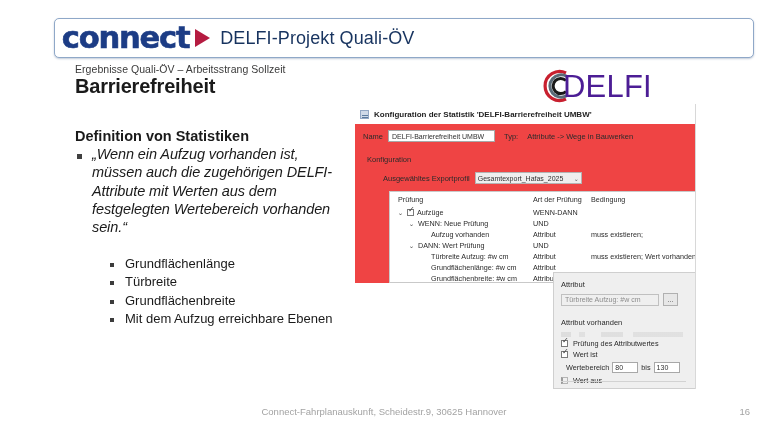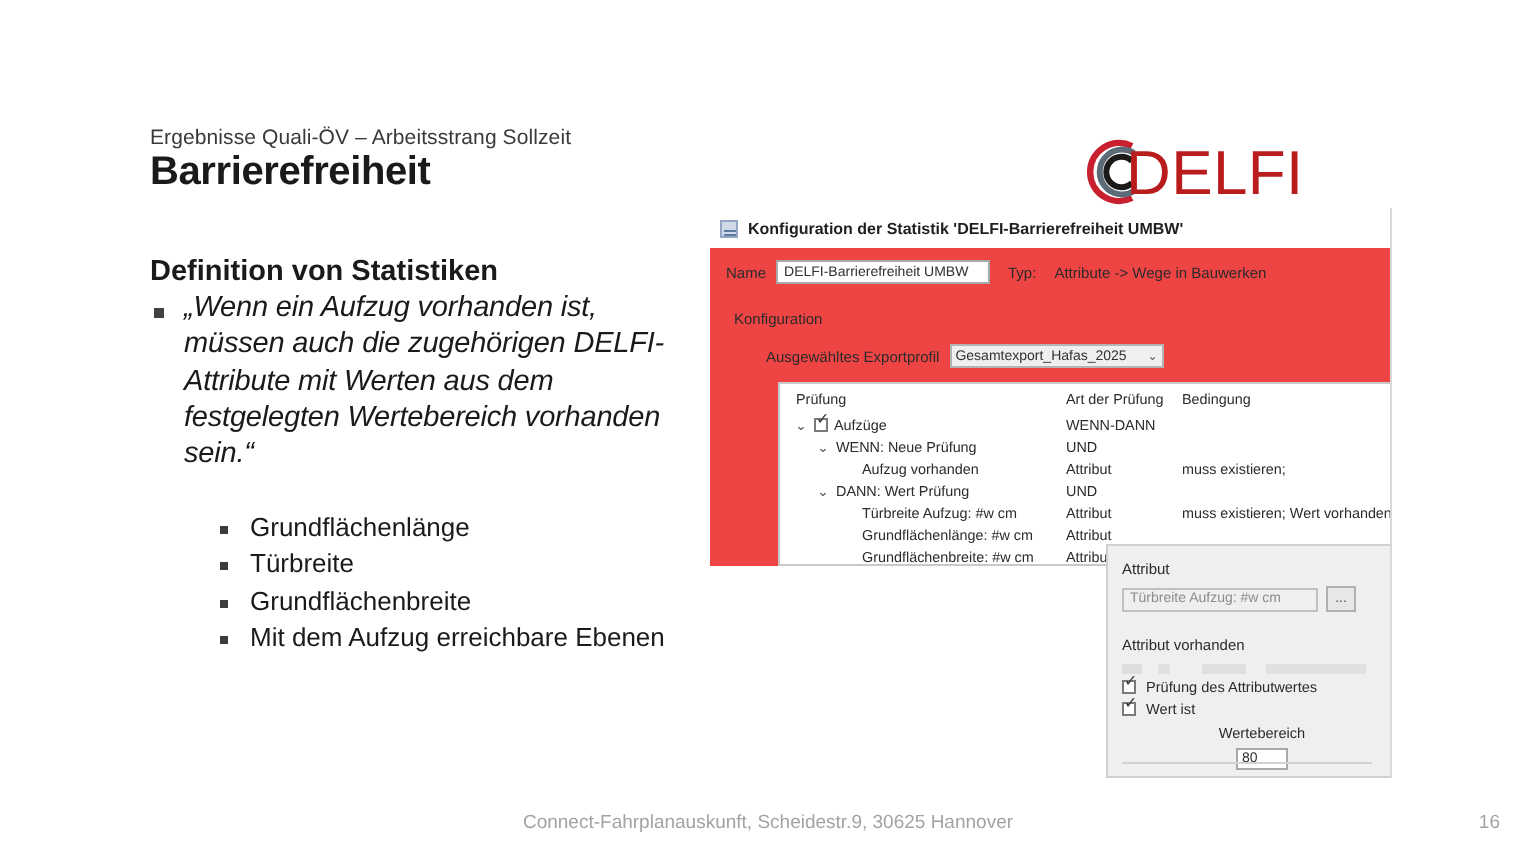--- a/index.html
+++ b/index.html
@@ -79,21 +79,21 @@
   }
   .sub-text { font-size: 13px; color: #1a1a1a; line-height: 1.22; }
 
   
   .delfi-logo {
     position: absolute; left: 536px; top: 66px;
     display: flex; align-items: center;
   }
   .delfi-mark { width: 40px; height: 40px; margin-right: 1px; }
   .delfi-word {
-    font-size: 31px; color: #b91c1c; letter-spacing: .2px; line-height: 1;
+    font-size: 31px; color: #4c1d95; letter-spacing: .2px; line-height: 1;
     font-family: "Liberation Sans", sans-serif; margin-left: -14px;
   }
 
   
   .shot {
     position: absolute; left: 355px; top: 104px; width: 341px; height: 285px;
     background: #ffffff;
     border-right: 1px solid #d8d8d8;
     overflow: hidden;
     font-family: "Liberation Sans", sans-serif;
@@ -196,21 +196,21 @@
     font-size: 7px; color: #4a4a4a; display: flex;
     align-items: center; justify-content: center;
   }
   .sep-ghost {
     margin: 5px 0 2px 0; height: 5px;
     background: linear-gradient(90deg,#d8d8d8 0 10px,transparent 10px 18px,#dcdcdc 18px 24px,transparent 24px 40px,#dadada 40px 62px,transparent 62px 72px,#dcdcdc 72px 100px);
     opacity: .75; width: 122px;
   }
   .chk-line { display: flex; align-items: center; font-size: 7.3px; margin-top: 2px; }
   .chk-line .cbx { margin-right: 5px; }
-  .range-line { display: flex; align-items: center; gap: 3px; font-size: 7.3px; margin: 3px 0 0 5px; flex-direction: column; }
+  .range-line { display: flex; align-items: center; gap: 3px; font-size: 7.3px; margin: 3px 0 0 5px; }
   .num-input {
     width: 26px; height: 11px; background: #fff; border: 1px solid #a8a8a8;
     font-size: 7px; color: #303030; padding: 0 2px; display: flex; align-items: center;
   }
   .wert-aus-row { display: flex; align-items: center; font-size: 7.3px; margin-top: 3px; }
   .radio-empty {
     width: 7px; height: 7px; border: 1px solid #b4b4b4; background: #efefef;
     margin-right: 5px; border-left: 2px solid #9a9a9a;
   }
   .panel-bottom-rule {
@@ -225,20 +225,27 @@
   .pagenum {
     position: absolute; right: 18px; top: 406px;
     font-size: 9.5px; color: #a3a3a3;
   }
 </style>
 </head>
 <body>
 
 <div id="slide">
 
+  <div class="header-banner">
+    <div class="connect-logo">
+      <span class="connect-word">connect</span>
+      <span class="connect-tri"></span>
+    </div>
+    <span class="header-title">DELFI-Projekt Quali-ÖV</span>
+  </div>
 
   <div class="kicker">Ergebnisse Quali-ÖV – Arbeitsstrang Sollzeit</div>
   <div class="title-main">Barrierefreiheit</div>
   <div class="subhead">Definition von Statistiken</div>
 
   <div class="quote-block">
     <span class="bullet-sq"></span>
     <span class="quote-text">„Wenn ein Aufzug vorhanden ist, müssen auch die zugehörigen DELFI-Attribute mit Werten aus dem festgelegten Wertebereich vorhanden sein.“</span>
   </div>
 

